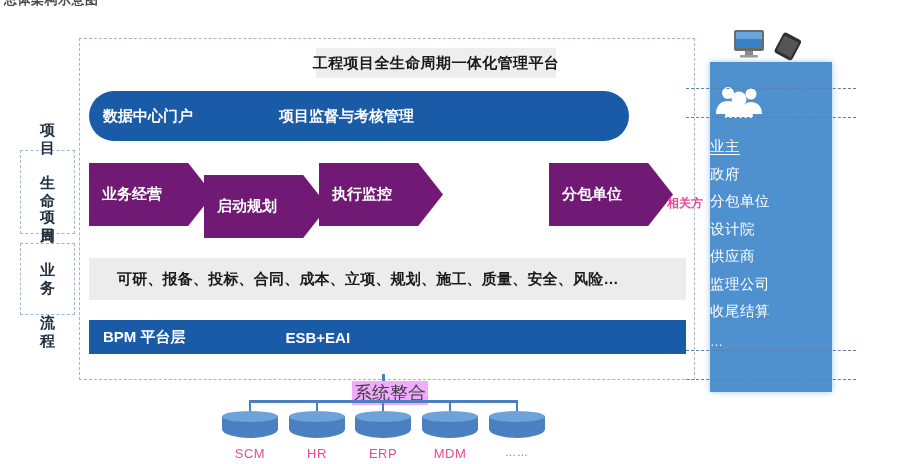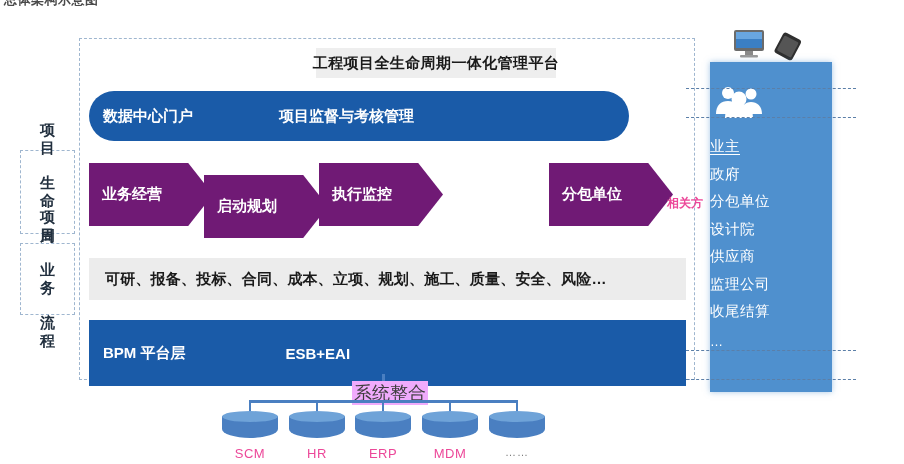--- a/index.html
+++ b/index.html
@@ -144,36 +144,36 @@
   
   #process-band {
     position: absolute;
     left: 89px;
     top: 258px;
     width: 597px;
     height: 42px;
     background: #ececec;
     display: flex;
     align-items: center;
-    padding-left: 16px;
+    padding-left: 28px;
     box-sizing: border-box;
     font-size: 15px;
     font-weight: 700;
     color: #1a1a1a;
     white-space: nowrap;
     letter-spacing: 0.2px;
   }
 
   
   #bpm-band {
     position: absolute;
     left: 89px;
     top: 320px;
     width: 597px;
-    height: 66px;
+    height: 34px;
     background: #1a5ba8;
     display: flex;
     align-items: center;
   }
   #bpm-band .seg {
     color: #ffffff;
     font-size: 15px;
     font-weight: 700;
     white-space: nowrap;
   }

